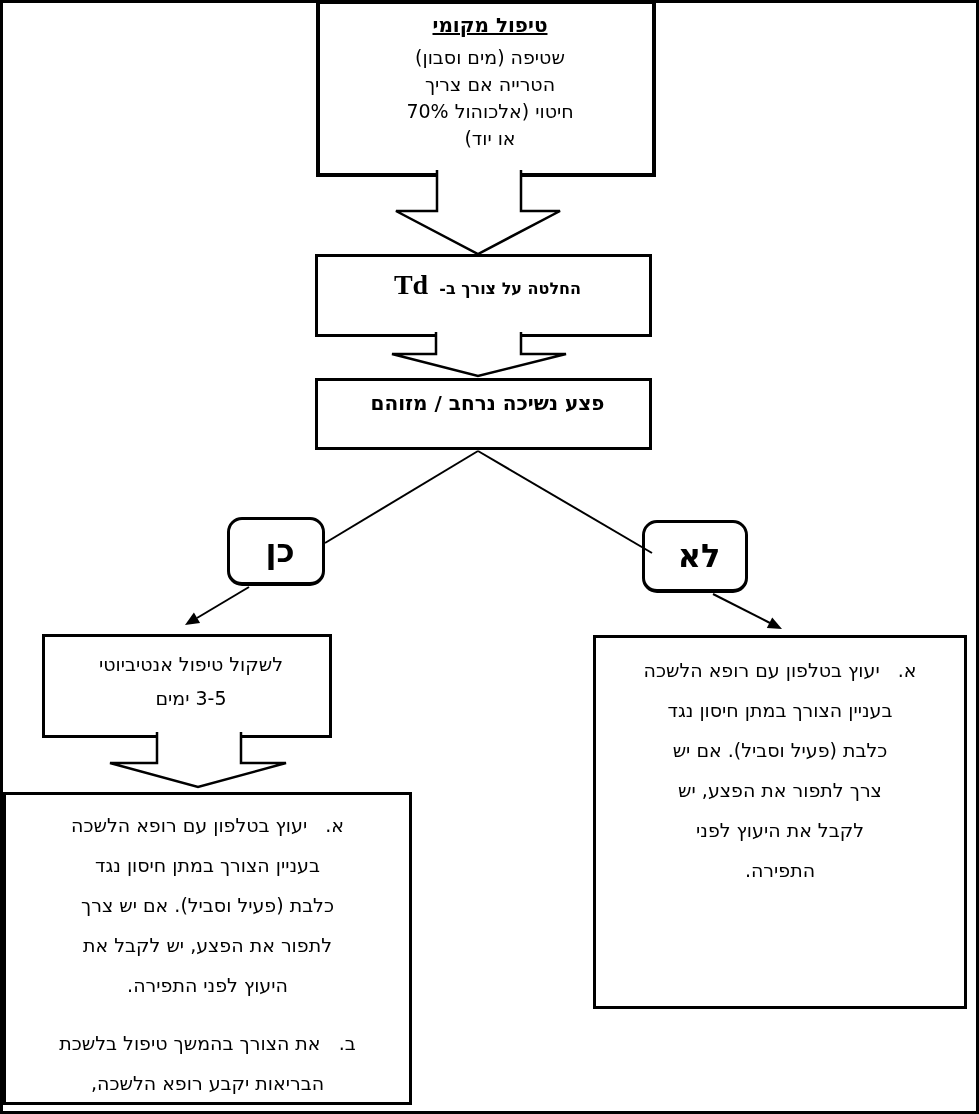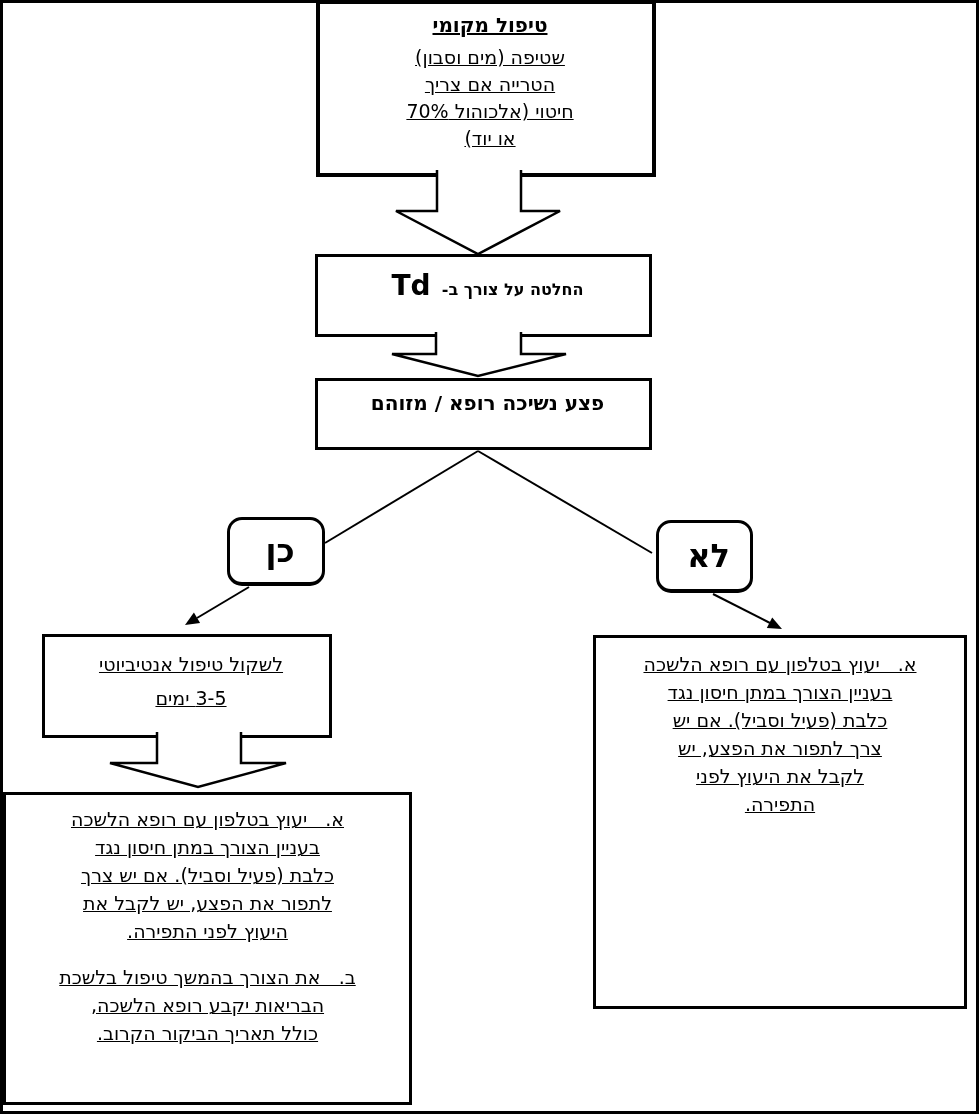--- a/index.html
+++ b/index.html
@@ -6,39 +6,39 @@
   #canvas{
     position:relative;
     width:979px;height:1114px;
     background:#fff;
     font-family:"DejaVu Sans","Liberation Sans",sans-serif;
     color:#000;
     overflow:hidden;
   }
   .frame{position:absolute;inset:0;border:3px solid #000;}
   .box{position:absolute;background:#fff;border:3px solid #000;box-sizing:border-box;direction:rtl;text-align:center;padding-left:8px;}
-  .multiline{white-space:pre-line;text-decoration:underline;}
+  .multiline{white-space:pre-line;}
   
   #box-local{left:316px;top:0;width:340px;height:177px;border-width:4px;}
   #box-local .title{font-size:20px;font-weight:bold;text-decoration:underline;margin-top:9px;}
   #box-local .body{font-size:19px;line-height:27px;margin-top:7px;}
   
   #box-td{left:315px;top:254px;width:337px;height:83px;padding-top:12px;}
   #box-td .he{font-size:16px;font-weight:bold;}
-  #box-td .latin{font-size:28px;font-weight:bold;direction:ltr;unicode-bidi:embed;margin-right:6px;}
+  #box-td .latin{font-size:28px;font-weight:bold;direction:ltr;unicode-bidi:embed;margin-right:6px;font-family:Liberation Serif, serif;}
   
   #box-bite{left:315px;top:378px;width:337px;height:72px;padding-top:10px;font-size:20px;font-weight:bold;}
   
   .decision{border-radius:15px;font-size:32px;font-weight:bold;display:flex;align-items:center;justify-content:center;}
   #box-yes{left:227px;top:517px;width:98px;height:69px;border-bottom-width:4px;}
-  #box-no{left:656px;top:520px;width:97px;height:73px;border-bottom-width:4px;}
+  #box-no{left:642px;top:520px;width:106px;height:73px;border-bottom-width:4px;}
   
   #box-abx{left:42px;top:634px;width:290px;height:104px;font-size:19px;line-height:34px;padding-top:10px;}
   
-  .outcome{font-size:19px;line-height:28px;}
+  .outcome{font-size:19px;line-height:40px;}
   #box-left-outcome{left:3px;top:792px;width:409px;height:313px;padding:10px 14px;}
   #box-left-outcome .item-b{margin-top:18px;}
   #box-right-outcome{left:593px;top:635px;width:374px;height:374px;padding:12px 12px;}
   #box-right-outcome .item-b{margin-top:24px;}
   
   #arrows{position:absolute;left:0;top:0;width:979px;height:1114px;pointer-events:none;}
 </style>
 </head>
 <body>
 
@@ -53,21 +53,21 @@
 חיטוי (אלכוהול 70%
 או יוד)</div>
   </div>
 
   <div class="box" id="box-td">
     <span class="he">החלטה על צורך ב-</span>
     <span class="latin">Td</span>
   </div>
 
   <div class="box" id="box-bite">
-    <span>פצע נשיכה רופא / מזוהם</span>
+    <span>פצע נשיכה נרחב / מזוהם</span>
   </div>
 
   <div class="box decision" id="box-yes">
     <span>כן</span>
   </div>
   <div class="box decision" id="box-no">
     <span>לא</span>
   </div>
 
   <div class="box multiline" id="box-abx">לשקול טיפול אנטיביוטי

